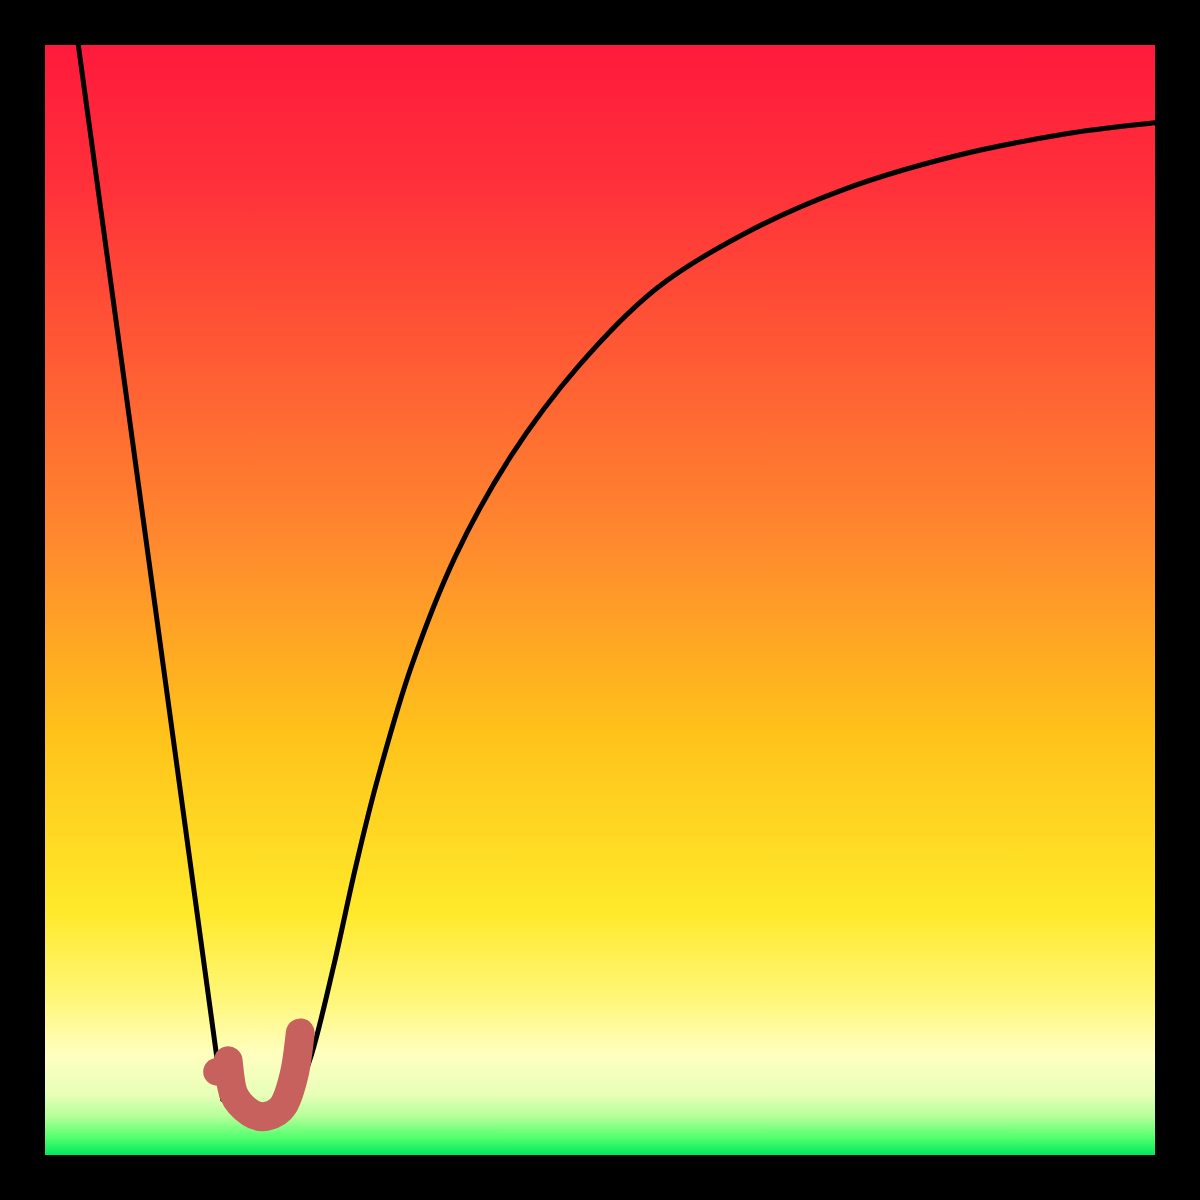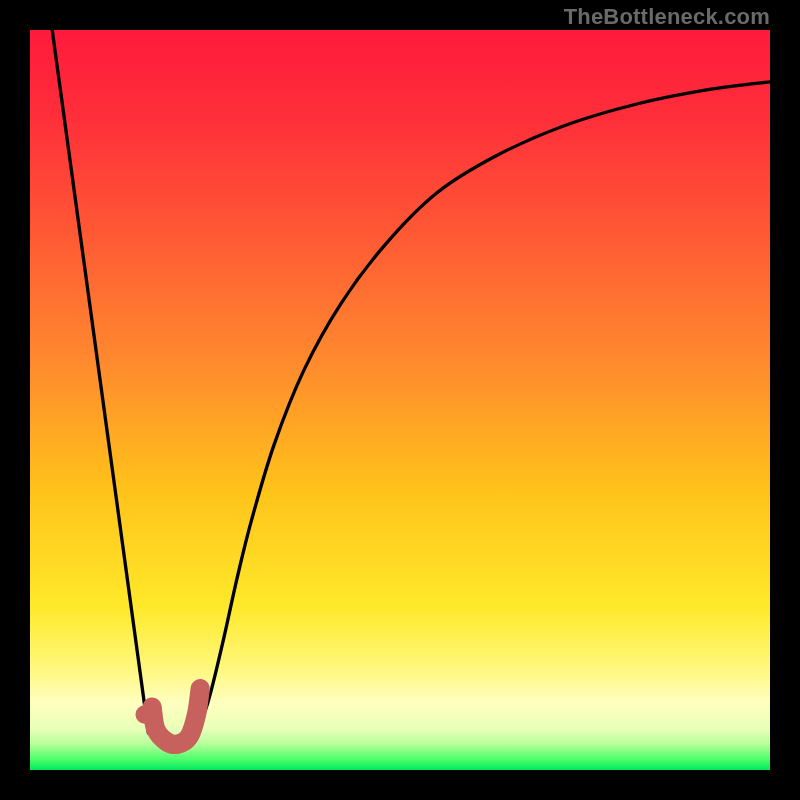--- a/index.html
+++ b/index.html
@@ -43,21 +43,20 @@
     font-weight: 600;
     color: #6a6a6a;
     letter-spacing: 0.2px;
     user-select: none;
   }
 </style>
 </head>
 <body>
 
 <div class="frame">
-  <div class="watermark">TheBottleneck.com</div>
   <div class="plot">
     <svg class="gradient" viewBox="0 0 100 100" preserveAspectRatio="none">
       <defs>
         <linearGradient id="bg" x1="0" y1="0" x2="0" y2="1">
             <stop offset="0%" stop-color="#ff1a3c"></stop>
             <stop offset="12%" stop-color="#ff2f3a"></stop>
             <stop offset="28.000000000000004%" stop-color="#ff5a34"></stop>
             <stop offset="45%" stop-color="#ff8a2e"></stop>
             <stop offset="62%" stop-color="#ffc21a"></stop>
             <stop offset="78%" stop-color="#ffe92a"></stop>

